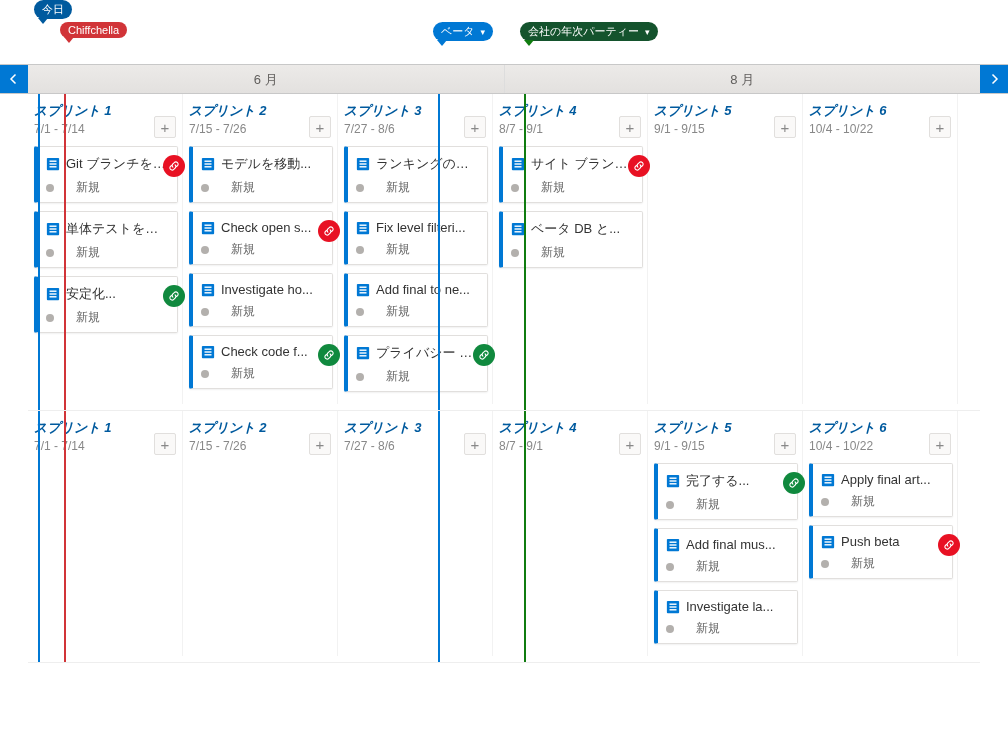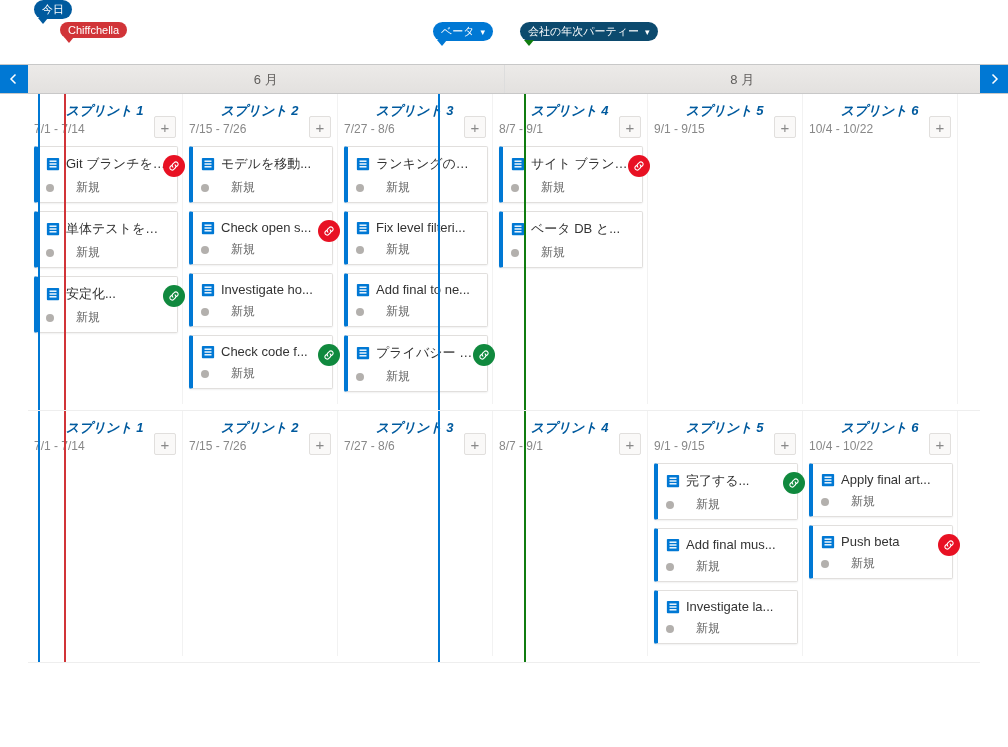--- a/index.html
+++ b/index.html
@@ -30,21 +30,21 @@
     width: 0; height: 0;
     border-left: 5px solid transparent;
     border-right: 5px solid transparent;
   }
   .marker.today { background: #005a9e; left: 6px; top: 0; }
   .marker.today .triangle { border-top: 6px solid #005a9e; left: 4px; }
   .marker.red { background: #d13438; left: 32px; top: 22px; align-items: flex-end;}
   .marker.red .triangle { border-top: 6px solid #d13438; left:4px;}
   .marker.blue { background: #0078d4; left: 405px; top:22px;text-align:right;}
   .marker.blue .triangle { border-top: 6px solid #0078d4; left:4px;}
-  .marker.green { background: #0c4a6e; left: 492px; top:22px;justify-content:center;}
+  .marker.green { background: #14532d; left: 492px; top:22px;justify-content:center;}
   .marker.green .triangle { border-top: 6px solid #107c10; left:4px;}
   .marker .chev { font-size:9px; margin-left:2px;}
 
   .month-header {
     display: flex;
     align-items: stretch;
     border-top: 1px solid #c8c8c8;
     border-bottom: 1px solid #c8c8c8;
     background: #f3f2f1;
     height: 30px;
@@ -105,21 +105,20 @@
   }
   .sprint-header {
     position: relative;
     padding-bottom: 4px;
   }
   .sprint-title {
     color: #005a9e;
     font-weight: 600;
     font-size: 13px;
     font-style: italic;
-    margin-left: 32px;
   }
   .sprint-dates {
     color: #888;
     font-size: 12px;
     margin-top: 2px;
   }
   .add-btn {
     position: absolute;
     right: 2px;
     top: 14px;

